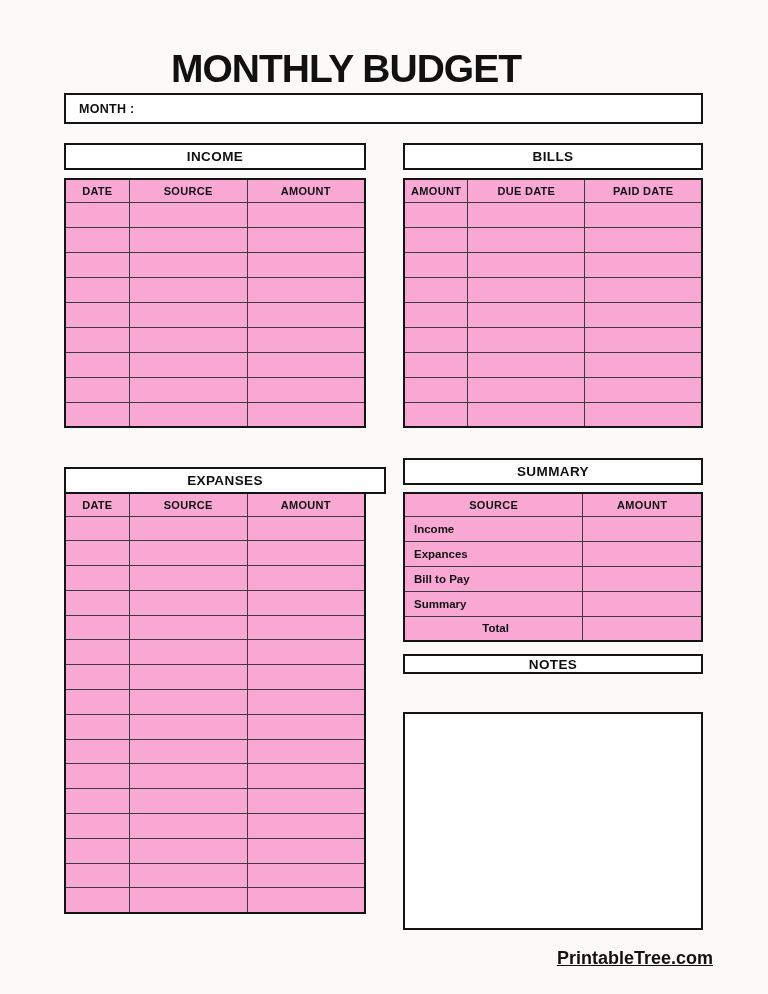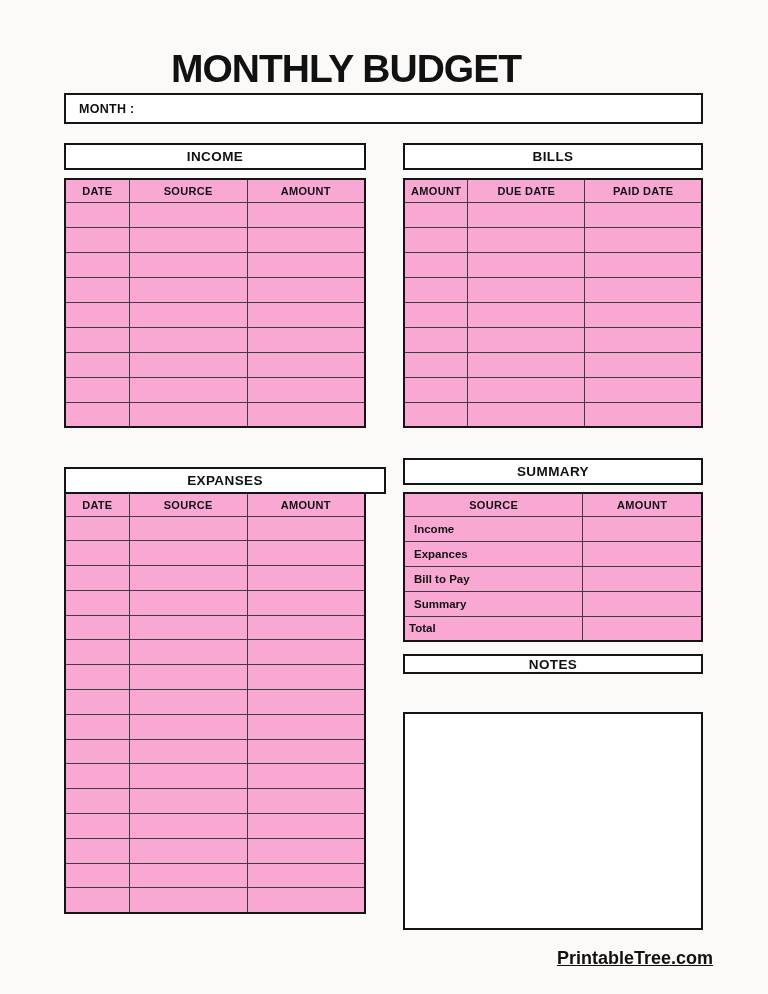--- a/index.html
+++ b/index.html
@@ -57,21 +57,21 @@
 
   col.c-narrow { width:21.4%; }
   col.c-wide   { width:39.3%; }
   col.c-60     { width:60%; }
   col.c-40     { width:40%; }
 
   .summary-t td.label-cell {
     font-size:11.5px; font-weight:bold;
     padding-left:9px; vertical-align:middle;
   }
-  .summary-t td.total-cell { text-align:left; padding-left:4px; }
+  .summary-t td.total-cell { text-align:center; padding-left:4px; }
 
   .notes-box {
     position:absolute; left:403px; top:712px; width:300px; height:218px;
     background:#fff; border:2px solid #141414;
   }
   .footer-link {
     position:absolute; top:948px; right:55px;
     font-size:18px; font-weight:bold;
     color:#111; text-decoration:underline;
     cursor:pointer;

